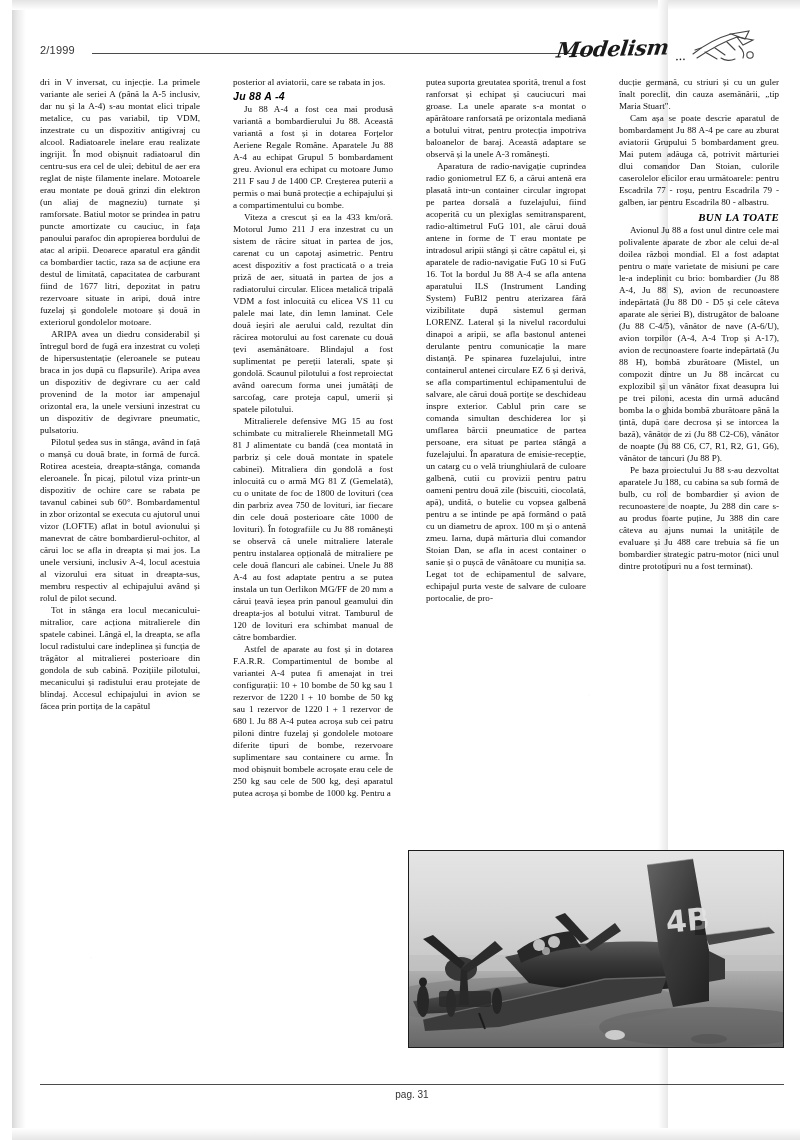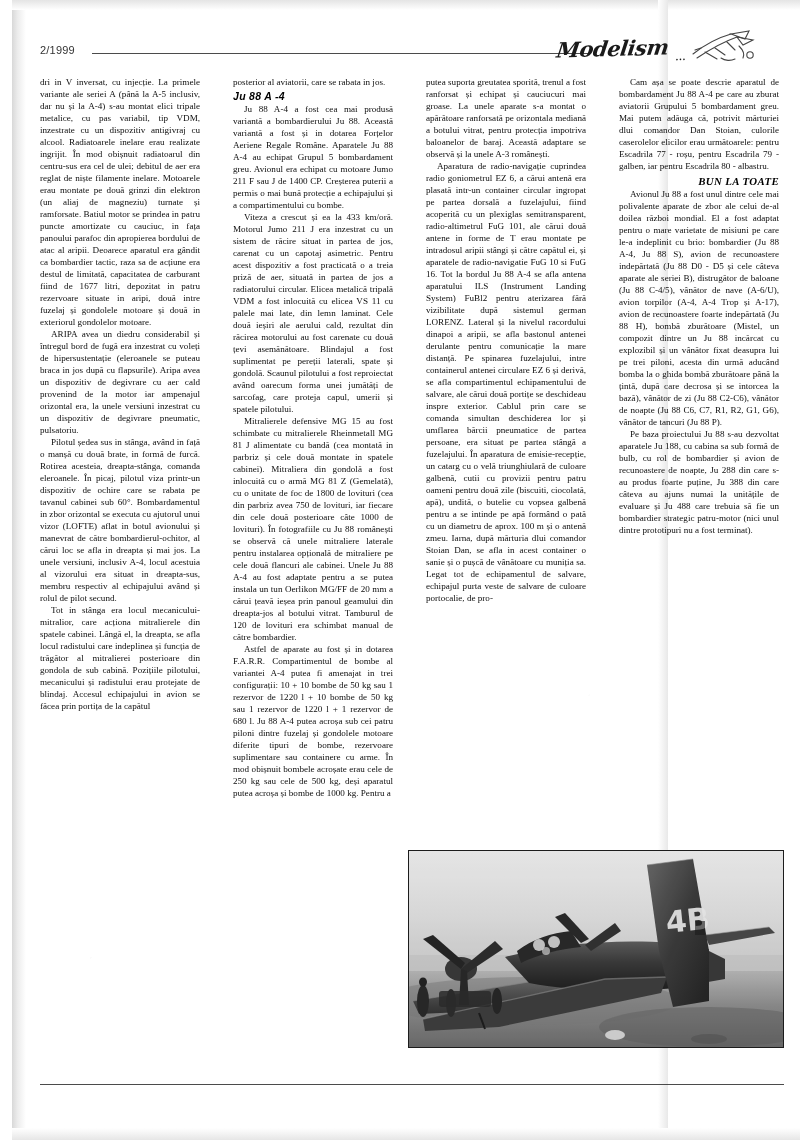--- a/index.html
+++ b/index.html
@@ -151,20 +151,21 @@
       <p>Mitralierele defensive MG 15 au fost schimbate cu mitralierele Rheinmetall MG 81 J alimentate cu bandă (cea montată in parbriz și cele două montate in spatele cabinei). Mitraliera din gondolă a fost inlocuită cu o armă MG 81 Z (Gemelată), cu o unitate de foc de 1800 de lovituri (cea din parbriz avea 750 de lovituri, iar fiecare din cele două posterioare câte 1000 de lovituri). În fotografiile cu Ju 88 românești se observă că unele mitraliere laterale pentru instalarea opțională de mitraliere pe cele două flancuri ale cabinei. Unele Ju 88 A-4 au fost adaptate pentru a se putea instala un tun Oerlikon MG/FF de 20 mm a cărui țeavă ieșea prin panoul geamului din dreapta-jos al botului vitrat. Tamburul de 120 de lovituri era schimbat manual de către bombardier.</p>
       <p>Astfel de aparate au fost și in dotarea F.A.R.R. Compartimentul de bombe al variantei A-4 putea fi amenajat in trei configurații: 10 + 10 bombe de 50 kg sau 1 rezervor de 1220 l + 10 bombe de 50 kg sau 1 rezervor de 1220 l + 1 rezervor de 680 l. Ju 88 A-4 putea acroșa sub cei patru piloni dintre fuzelaj și gondolele motoare diferite tipuri de bombe, rezervoare suplimentare sau containere cu arme. În mod obișnuit bombele acroșate erau cele de 250 kg sau cele de 500 kg, deși aparatul putea acroșa și bombe de 1000 kg. Pentru a</p>
     </div>
 
     <div class="col c3">
       <p class="noind">putea suporta greutatea sporită, trenul a fost ranforsat și echipat și cauciucuri mai groase. La unele aparate s-a montat o apărătoare ranforsată pe orizontala mediană a botului vitrat, pentru protecția impotriva baloanelor de baraj. Această adaptare se observă și la unele A-3 românești.</p>
       <p>Aparatura de radio-navigație cuprindea radio goniometrul EZ 6, a cărui antenă era plasată intr-un container circular ingropat pe partea dorsală a fuzelajului, fiind acoperită cu un plexiglas semitransparent, radio-altimetrul FuG 101, ale cărui două antene in forme de T erau montate pe intradosul aripii stângi și către capătul ei, și aparatele de radio-navigatie FuG 10 si FuG 16. Tot la bordul Ju 88 A-4 se afla antena aparatului ILS (Instrument Landing System) FuBl2 pentru aterizarea fără vizibilitate după sistemul german LORENZ. Lateral și la nivelul racordului dinapoi a aripii, se afla bastonul antenei derulante pentru comunicație la mare distanță. Pe spinarea fuzelajului, intre containerul antenei circulare EZ 6 și derivă, se afla compartimentul echipamentului de salvare, ale cărui două portițe se deschideau inspre exterior. Cablul prin care se comanda simultan deschiderea lor și umflarea bărcii pneumatice de partea persoane, era situat pe partea stângă a fuzelajului. În aparatura de emisie-recepție, un catarg cu o velă triunghiulară de culoare galbenă, cutii cu provizii pentru patru oameni pentru două zile (biscuiti, ciocolată, apă), undită, o butelie cu vopsea galbenă pentru a se intinde pe apă formând o pată cu un diametru de aprox. 100 m și o antenă zmeu. Iarna, după mărturia dlui comandor Stoian Dan, se afla in acest container o sanie și o pușcă de vânătoare cu muniția sa. Legat tot de echipamentul de salvare, echipajul purta veste de salvare de culoare portocalie, de pro-</p>
     </div>
 
     <div class="col c4">
+      <p class="noind">ducție germană, cu striuri și cu un guler înalt poreclit, din cauza asemănării, „tip Maria Stuart".</p>
       <p>Cam așa se poate descrie aparatul de bombardament Ju 88 A-4 pe care au zburat aviatorii Grupului 5 bombardament greu. Mai putem adăuga că, potrivit mărturiei dlui comandor Dan Stoian, culorile caserolelor elicilor erau următoarele: pentru Escadrila 77 - roșu, pentru Escadrila 79 - galben, iar pentru Escadrila 80 - albastru.</p>
       <h2 class="sub-serif">BUN LA TOATE</h2>
       <p>Avionul Ju 88 a fost unul dintre cele mai polivalente aparate de zbor ale celui de-al doilea război mondial. El a fost adaptat pentru o mare varietate de misiuni pe care le-a indeplinit cu brio: bombardier (Ju 88 A-4, Ju 88 S), avion de recunoastere indepărtată (Ju 88 D0 - D5 și cele câteva aparate ale seriei B), distrugător de baloane (Ju 88 C-4/5), vânător de nave (A-6/U), avion torpilor (A-4, A-4 Trop și A-17), avion de recunoastere foarte indepărtată (Ju 88 H), bombă zburătoare (Mistel, un compozit dintre un Ju 88 incărcat cu explozibil și un vânător fixat deasupra lui pe trei piloni, acesta din urmă aducând bomba la o ghida bombă zburătoare până la țintă, după care decrosa și se intorcea la bază), vânător de zi (Ju 88 C2-C6), vânător de noapte (Ju 88 C6, C7, R1, R2, G1, G6), vânător de tancuri (Ju 88 P).</p>
       <p>Pe baza proiectului Ju 88 s-au dezvoltat aparatele Ju 188, cu cabina sa sub formă de bulb, cu rol de bombardier și avion de recunoastere de noapte, Ju 288 din care s-au produs foarte puține, Ju 388 din care câteva au ajuns numai la unitățile de evaluare și Ju 488 care trebuia să fie un bombardier strategic patru-motor (nici unul dintre prototipuri nu a fost terminat).</p>
     </div>
 
   </div>
 
   <div class="photo-block">
     <div class="photo-frame">
@@ -246,16 +247,17 @@
         <ellipse cx="300" cy="188" rx="18" ry="5" fill="#585858" opacity=".7"></ellipse>
 
         <rect x="0" y="0" width="374" height="196" fill="none"></rect>
         <rect x="0" y="0" width="374" height="196" fill="#000" opacity=".05"></rect>
       </svg>
     </div>
   </div>
 
   <div class="footer">
     <div class="footer-rule"></div>
+    <div class="footer-page">pag. 31</div>
   </div>
 
   <div class="speckle"></div>
 </div>
 
 </body></html>

